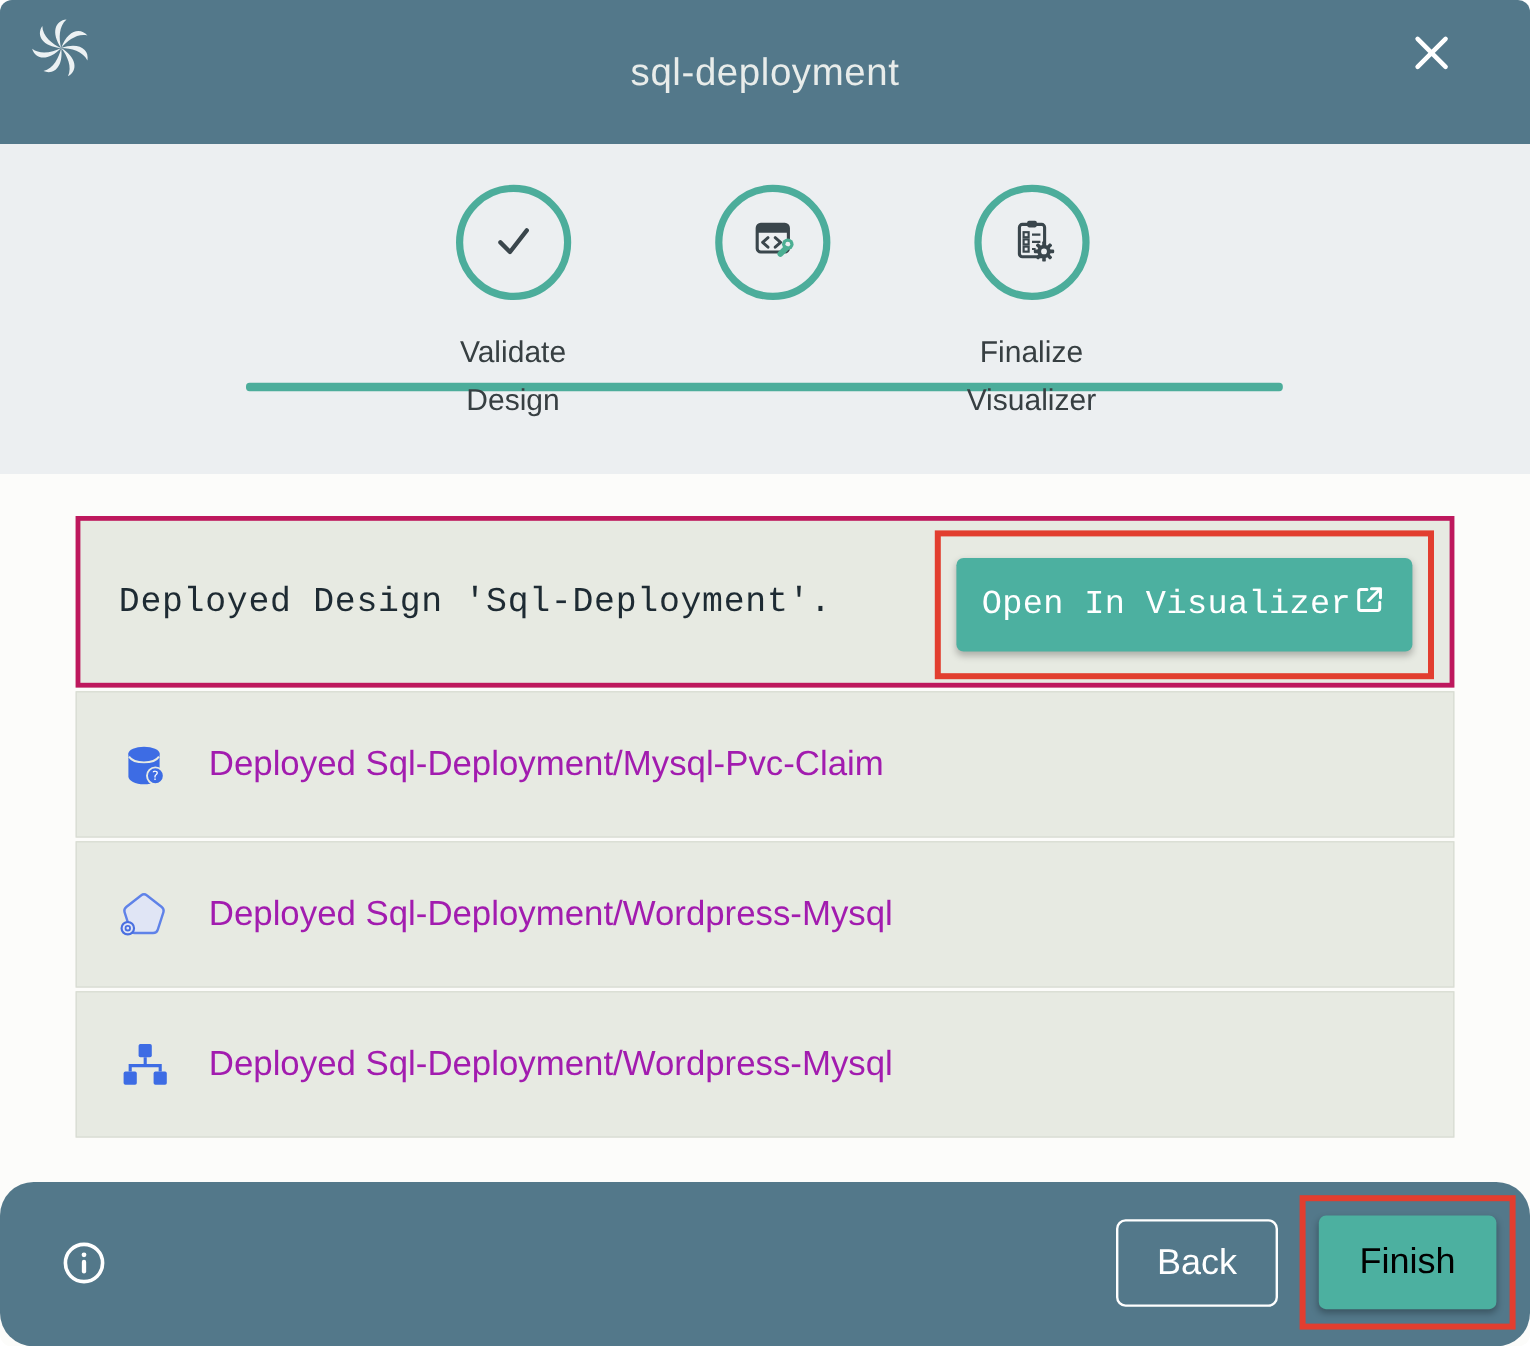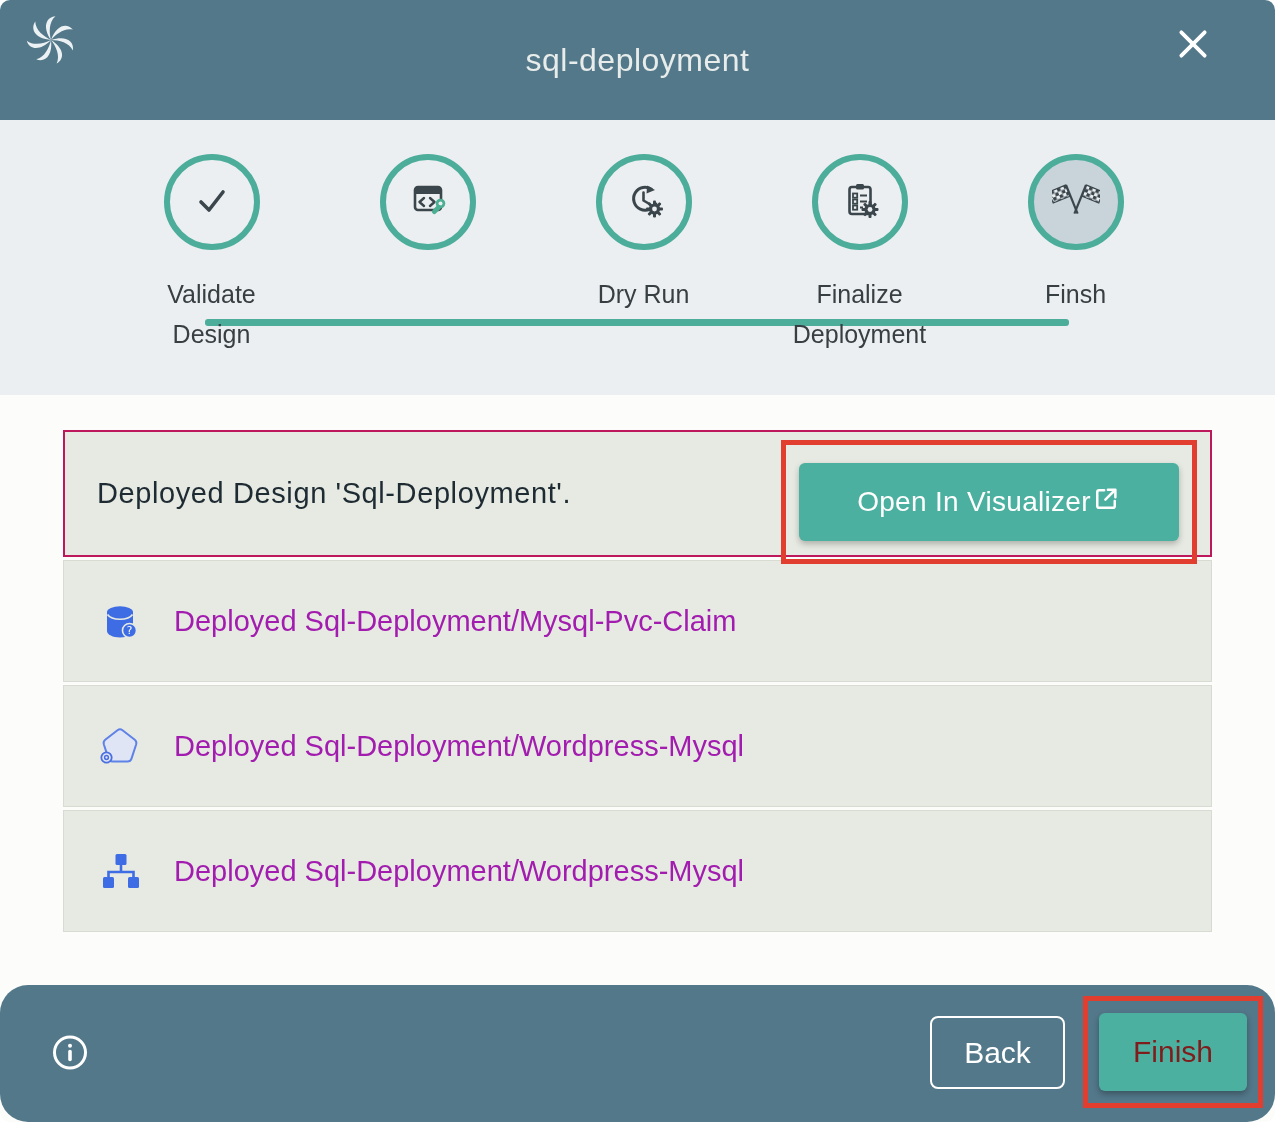--- a/index.html
+++ b/index.html
@@ -16,34 +16,34 @@
   .stepper{height:275px;min-height:275px;background:#ECEFF1;position:relative;padding-left:12px;}
   .track{position:absolute;left:205px;top:199px;width:864px;height:7px;background:#4CAD9B;border-radius:3px;}
   .steps{position:relative;display:flex;justify-content:center;padding-top:34px;}
   .step{width:216px;display:flex;flex-direction:column;align-items:center;}
   .circle{width:84px;height:84px;border-radius:50%;border:6px solid #4CAD9B;background:#ECEFF1;display:flex;align-items:center;justify-content:center;position:relative;z-index:1;}
   .circle.active{background:#C8D3DA;}
   .step-label{margin-top:24px;max-width:162px;text-align:center;font-size:25px;line-height:40px;color:#373F42;}
 
   
   .content{flex:1;background:#FCFCFA;padding:35px 63px 0 63px;}
-  .design-row{height:127px;background:#E7EAE2;border:2px solid #be185d;box-sizing:border-box;position:relative;display:flex;align-items:center;}
+  .design-row{height:143px;background:#E7EAE2;border:4px solid #be185d;box-sizing:border-box;position:relative;display:flex;align-items:center;font-family:Liberation Mono, monospace;}
   .design-text{padding-left:32px;font-size:29px;color:#1E2B33;letter-spacing:.6px;}
   .red-box{position:absolute;right:13px;top:8px;width:416px;height:124px;border:5px solid #E23E2F;box-sizing:border-box;display:flex;align-items:center;justify-content:center;background:transparent;}
   .viz-btn{width:380px;height:78px;background:#4CB0A0;border:none;border-radius:6px;color:#fff;font-size:28px;letter-spacing:.3px;display:flex;align-items:center;justify-content:center;cursor:pointer;box-shadow:0 3px 6px rgba(0,0,0,.25);font-family:inherit;}
   .result-row{height:122px;background:#E7EAE2;border:1px solid #D8DBD2;box-sizing:border-box;margin-top:3px;display:flex;align-items:center;padding-left:32px;gap:30px;}
   .row-icon{width:48px;height:48px;flex:0 0 48px;}
   .row-text{font-size:29px;color:#a21caf;}
 
   
   .ftr{height:137px;min-height:137px;background:#53788A;position:relative;display:flex;align-items:center;border-radius:28px;}
   .info-btn{position:absolute;left:50px;top:50%;transform:translateY(-50%);background:none;border:none;padding:0;cursor:pointer;}
   .back-btn{position:absolute;right:210px;top:31px;width:135px;height:73px;background:transparent;border:2px solid #fff;border-radius:8px;color:#fff;font-size:30px;cursor:pointer;font-family:inherit;}
   .red-box-finish{position:absolute;right:12px;top:11px;width:180px;height:112px;border:5px solid #E23E2F;box-sizing:border-box;display:flex;align-items:center;justify-content:center;}
-  .finish-btn{width:148px;height:78px;background:#4CB0A0;border:none;border-radius:6px;color:#7f1d1d;font-size:30px;cursor:pointer;box-shadow:0 3px 6px rgba(0,0,0,.3);font-family:inherit;}
+  .finish-btn{width:148px;height:78px;background:#4CB0A0;border:none;border-radius:6px;color:#000000;font-size:30px;cursor:pointer;box-shadow:0 3px 6px rgba(0,0,0,.3);font-family:inherit;}
 </style>
 </head>
 <body>
 
 <div class="dialog">
 
   <div class="hdr">
     <span class="logo">
       <svg width="50" height="50" viewBox="0 0 48 48">
         <g transform="translate(24,25)">
@@ -94,40 +94,20 @@
               <g fill="#4CAF93">
                 <circle cx="36.5" cy="27.5" r="4.8"></circle>
                 <circle cx="36.5" cy="27.5" r="2" fill="#ECEFF1"></circle>
                 <rect x="27" y="31" width="11" height="4.8" rx="2.4" transform="rotate(-45 32.5 33.4)"></rect>
               </g>
             </svg>
           </span>
         </div>
       </div>
 
-      <div class="step">
-        <div class="circle">
-          <span>
-            <svg width="48" height="48" viewBox="0 0 48 48">
-              <path d="M32 13.5 a11.5 11.5 0 1 0 4 13" fill="none" stroke="#3A464C" stroke-width="3"></path>
-              <path d="M27 9.5 l8 4.5 l-8.5 3.5 z" fill="#3A464C"></path>
-              <path d="M23.5 16.5 v8 l6 3.5" fill="none" stroke="#3A464C" stroke-width="2.6" stroke-linecap="round" stroke-linejoin="round"></path>
-              <g transform="translate(34.5,33)" fill="#3A464C">
-                <rect x="-1.5" y="-8.5" width="3" height="17" rx="1"></rect>
-                <rect x="-1.5" y="-8.5" width="3" height="17" rx="1" transform="rotate(45)"></rect>
-                <rect x="-1.5" y="-8.5" width="3" height="17" rx="1" transform="rotate(90)"></rect>
-                <rect x="-1.5" y="-8.5" width="3" height="17" rx="1" transform="rotate(135)"></rect>
-                <circle r="5.6"></circle>
-                <circle r="2.4" fill="#ECEFF1"></circle>
-              </g>
-            </svg>
-          </span>
-        </div>
-        <div class="step-label">Dry Run</div>
-      </div>
 
       <div class="step">
         <div class="circle">
           <span>
             <svg width="48" height="48" viewBox="0 0 48 48">
               <rect x="13.5" y="11" width="21" height="27" rx="2.5" fill="none" stroke="#3A464C" stroke-width="2.6"></rect>
               <rect x="20" y="8" width="8" height="5.5" rx="1.5" fill="#3A464C"></rect>
               <g fill="none" stroke="#3A464C" stroke-width="1.8">
                 <rect x="17" y="17.5" width="4.2" height="4.2"></rect>
                 <rect x="17" y="23.5" width="4.2" height="4.2"></rect>
@@ -138,47 +118,23 @@
                 <rect x="-1.5" y="-8.5" width="3" height="17" rx="1"></rect>
                 <rect x="-1.5" y="-8.5" width="3" height="17" rx="1" transform="rotate(45)"></rect>
                 <rect x="-1.5" y="-8.5" width="3" height="17" rx="1" transform="rotate(90)"></rect>
                 <rect x="-1.5" y="-8.5" width="3" height="17" rx="1" transform="rotate(135)"></rect>
                 <circle r="5.6"></circle>
                 <circle r="2.4" fill="#ECEFF1"></circle>
               </g>
             </svg>
           </span>
         </div>
-        <div class="step-label">Finalize Deployment</div>
-      </div>
-
-      <div class="step">
-        <div class="circle active">
-          <span>
-            <svg width="48" height="48" viewBox="0 0 48 48">
-              <defs>
-                <pattern id="chk" width="7" height="7" patternUnits="userSpaceOnUse">
-                  <rect width="7" height="7" fill="#E9EDF0"></rect>
-                  <rect width="3.5" height="3.5" fill="#3A464C"></rect>
-                  <rect x="3.5" y="3.5" width="3.5" height="3.5" fill="#3A464C"></rect>
-                </pattern>
-              </defs>
-              <g transform="rotate(-22 24 34)">
-                <rect x="23" y="7" width="2.2" height="31" fill="#3A464C"></rect>
-                <rect x="5.5" y="7" width="18" height="12" fill="url(#chk)" stroke="#3A464C" stroke-width="1.2"></rect>
-              </g>
-              <g transform="rotate(22 24 34)">
-                <rect x="22.8" y="7" width="2.2" height="31" fill="#3A464C"></rect>
-                <rect x="24.5" y="7" width="18" height="12" fill="url(#chk)" stroke="#3A464C" stroke-width="1.2"></rect>
-              </g>
-            </svg>
-          </span>
-        </div>
-        <div class="step-label">Finsh</div>
-      </div>
+        <div class="step-label">Finalize Visualizer</div>
+      </div>
+
 
     </div>
   </div>
 
   <div class="content">
 
     <div class="design-row">
       <span class="design-text">Deployed Design 'Sql-Deployment'.</span>
       <div class="red-box">
         <button class="viz-btn">

